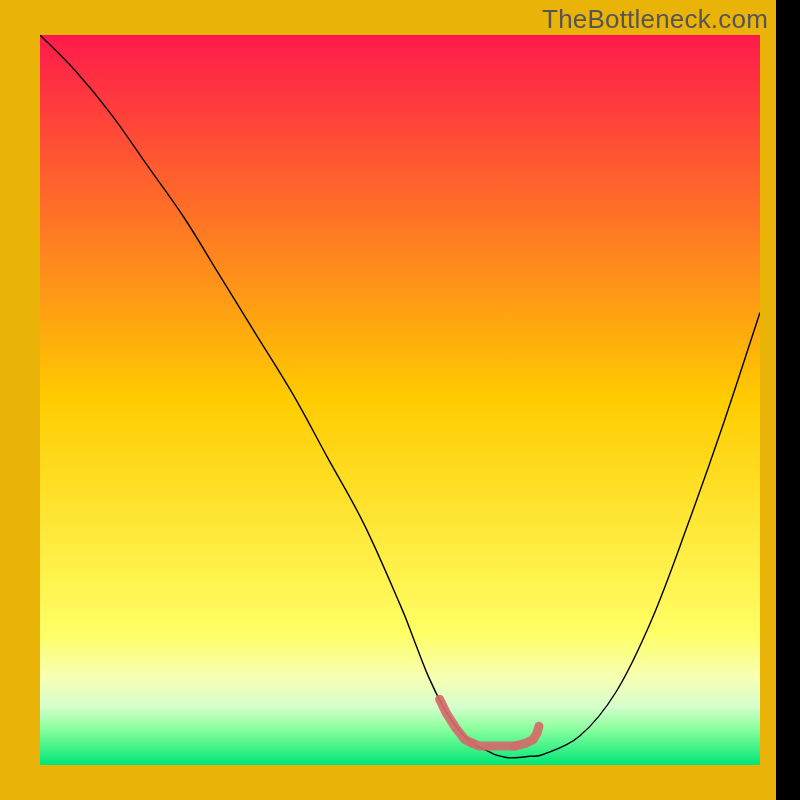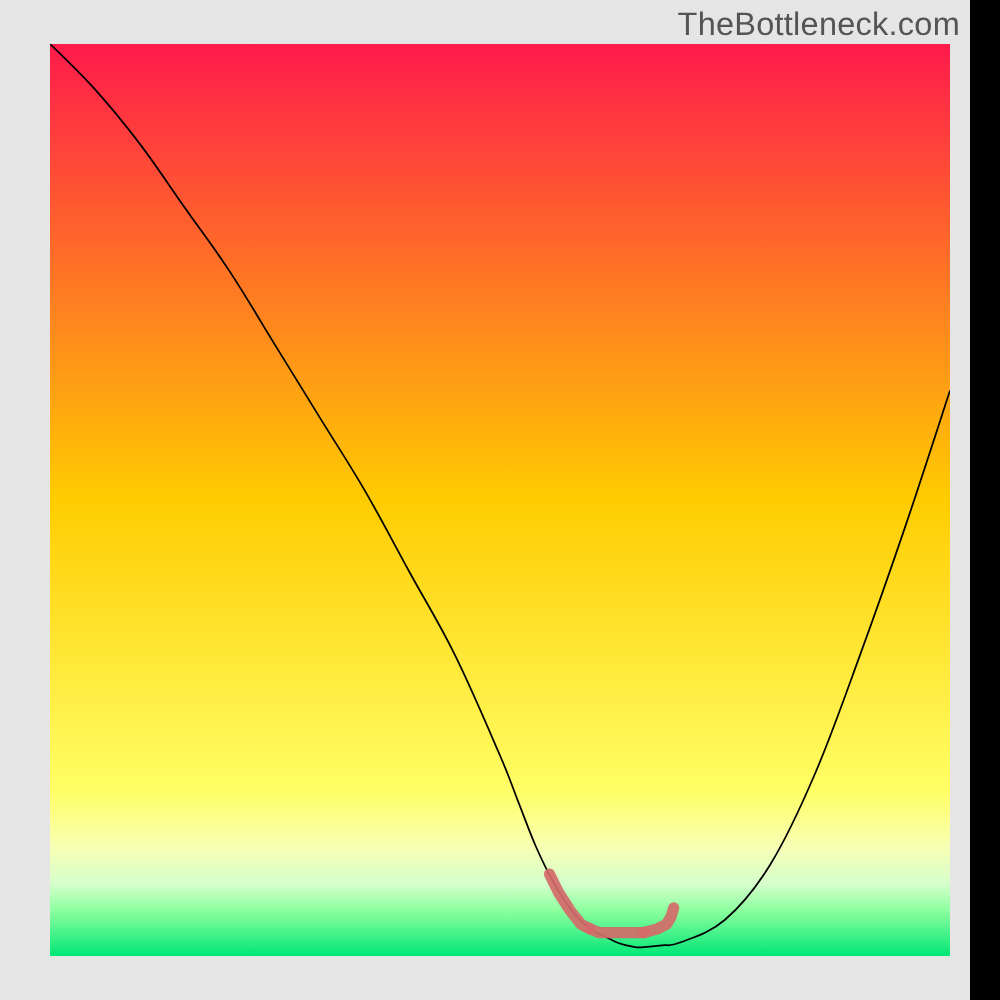--- a/index.html
+++ b/index.html
@@ -8,21 +8,21 @@
     width: 800px;
     height: 800px;
     overflow: hidden;
     background: #000;
     font-family: Arial, Helvetica, sans-serif;
   }
   .chart-container {
     position: relative;
     width: 776px;
     height: 800px;
-    background: #e5e5e5;
+    background: #eab308;
   }
   .watermark {
     position: absolute;
     top: 4px;
     right: 8px;
     color: #555555;
     font-size: 26px;
     font-weight: 500;
     letter-spacing: 0.2px;
     font-family: Arial, sans-serif;

